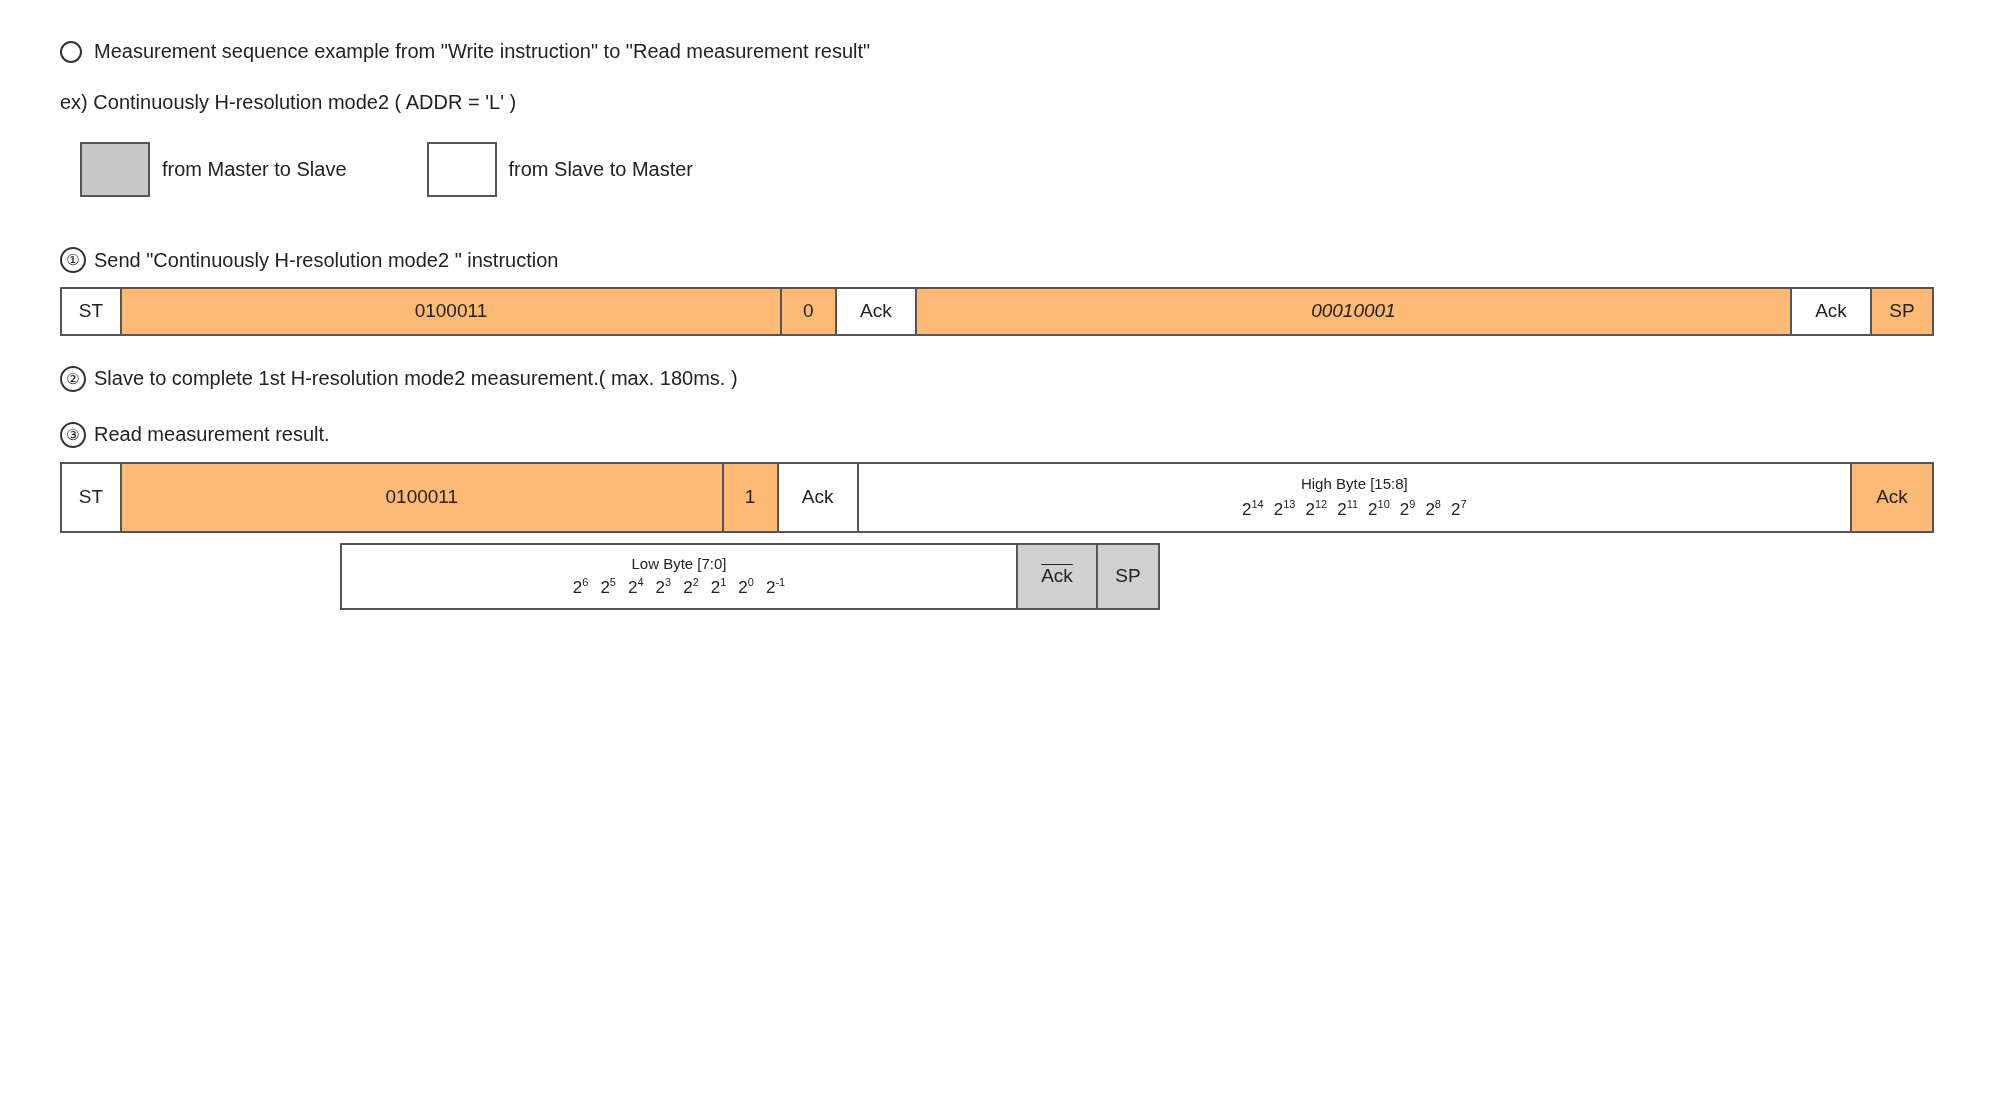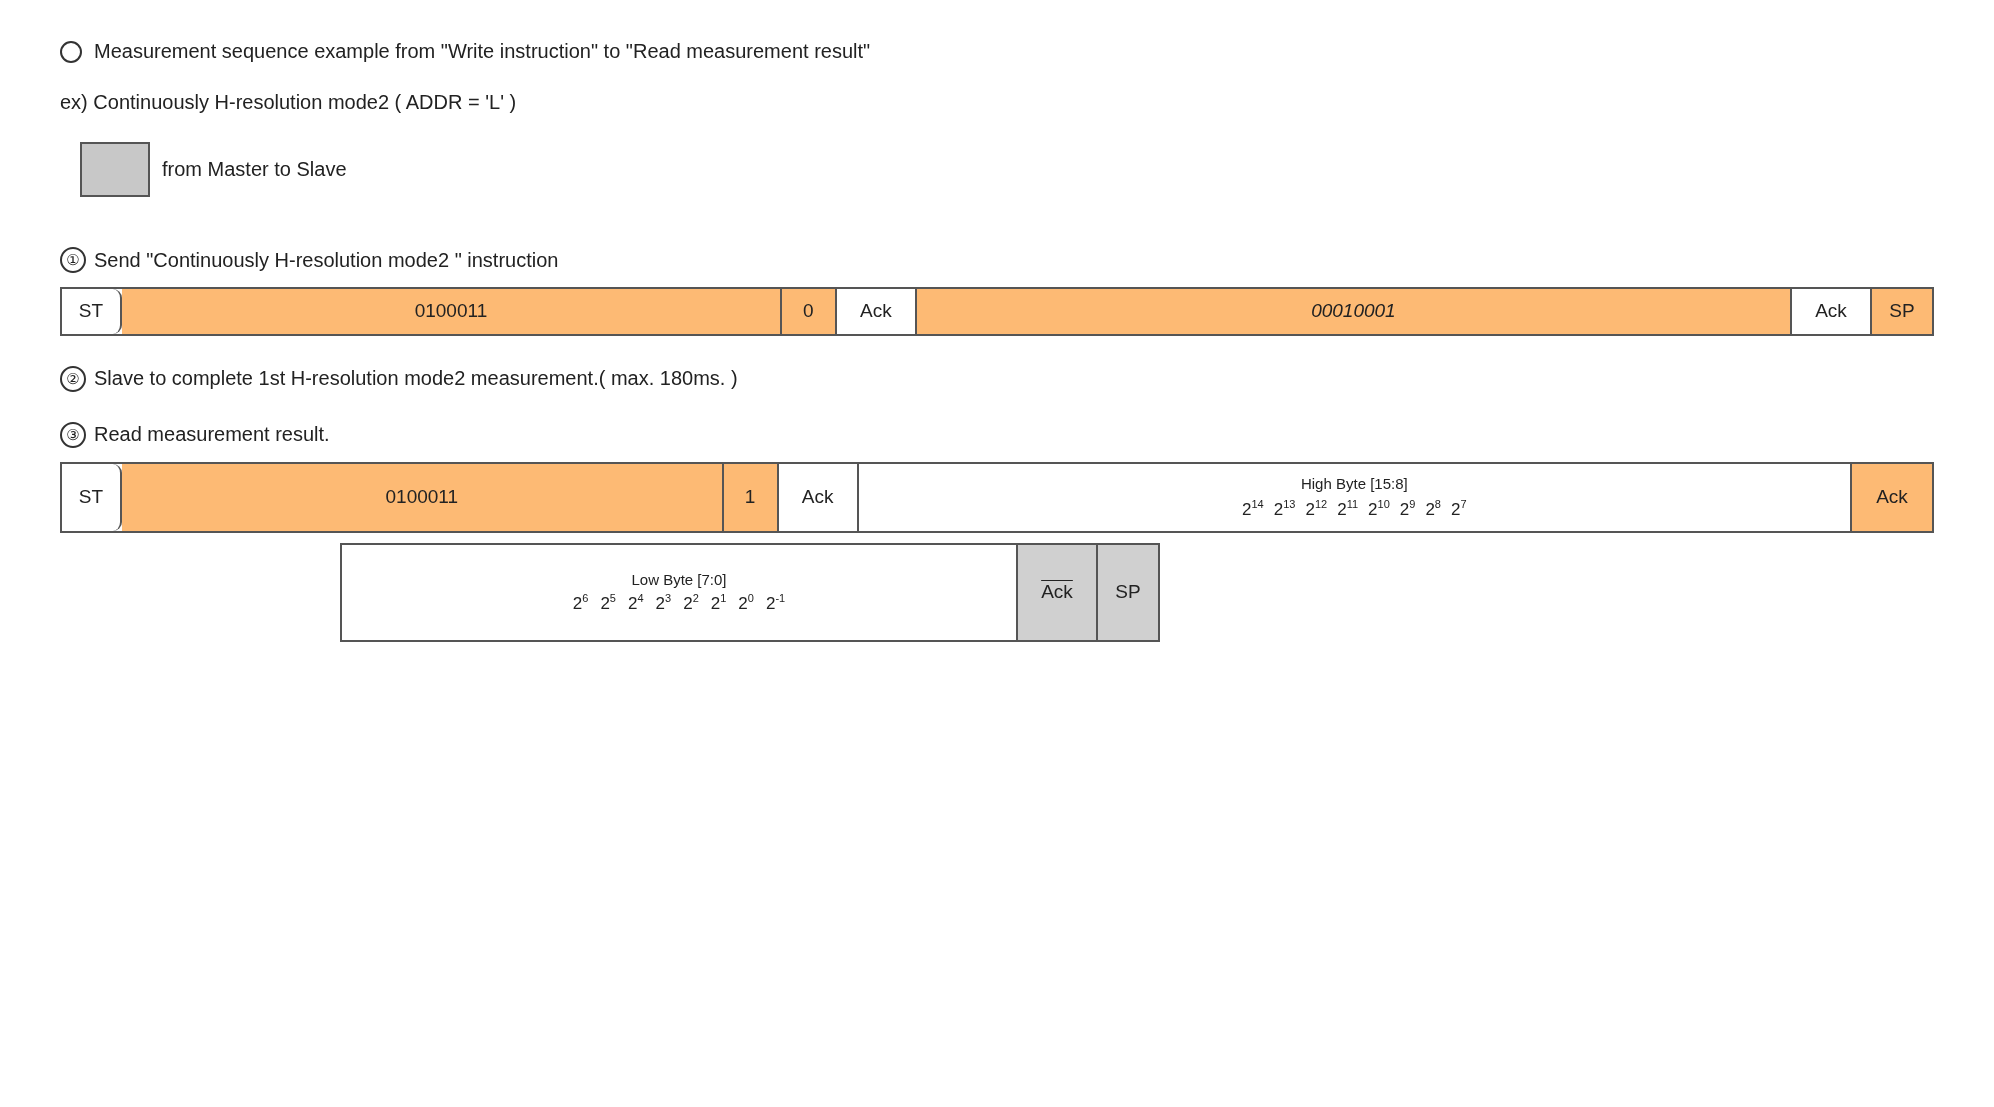--- a/index.html
+++ b/index.html
@@ -104,21 +104,21 @@
     }
     .i2c-cell:last-child {
       border-right: none;
     }
     .cell-gray {
       background: #fdba74;
     }
     .cell-white {
       background: #fff;
     }
-    .cell-st { min-width: 60px; border-radius: 9px; }
+    .cell-st { min-width: 60px; }
     .cell-addr { flex: 3; }
     .cell-rw { min-width: 55px; }
     .cell-ack { min-width: 80px; }
     .cell-data { flex: 4; font-style: italic; }
     .cell-sp { min-width: 60px; }
 
     sup { font-size: 11px; vertical-align: super; }
 
     
     .cell-highbyte {
@@ -145,21 +145,21 @@
       margin-right: 0;
       width: 820px;
       font-size: 19px;
     }
     .lowbyte-data {
       flex: 1;
       display: flex;
       flex-direction: column;
       align-items: center;
       justify-content: center;
-      padding: 26px 8px;
+      padding: 10px 8px;
       background: #fff;
       border-right: 2px solid #555;
     }
     .lowbyte-label {
       font-size: 15px;
       margin-bottom: 4px;
     }
     .lowbyte-bits {
       display: flex;
       gap: 12px;
@@ -196,20 +196,24 @@
   <span class="circle-bullet"></span>
   <span>Measurement sequence example from "Write instruction" to "Read measurement result"</span>
 </div>
 
 <div class="example-line">ex) Continuously H-resolution mode2 ( ADDR = 'L' )</div>
 
 <div class="legend">
   <div class="legend-item">
     <div class="legend-box-filled"></div>
     <span class="legend-label">from Master to Slave</span>
+  </div>
+  <div class="legend-item">
+    <div class="legend-box-empty"></div>
+    <span class="legend-label">from Slave to Master</span>
   </div>
 </div>
 
 <div class="step">
   <div class="step-header">
     <span class="circled-num">①</span>
     <span>Send "Continuously H-resolution mode2 " instruction</span>
   </div>
   <div class="i2c-frame">
     <div class="i2c-cell cell-white cell-st">

